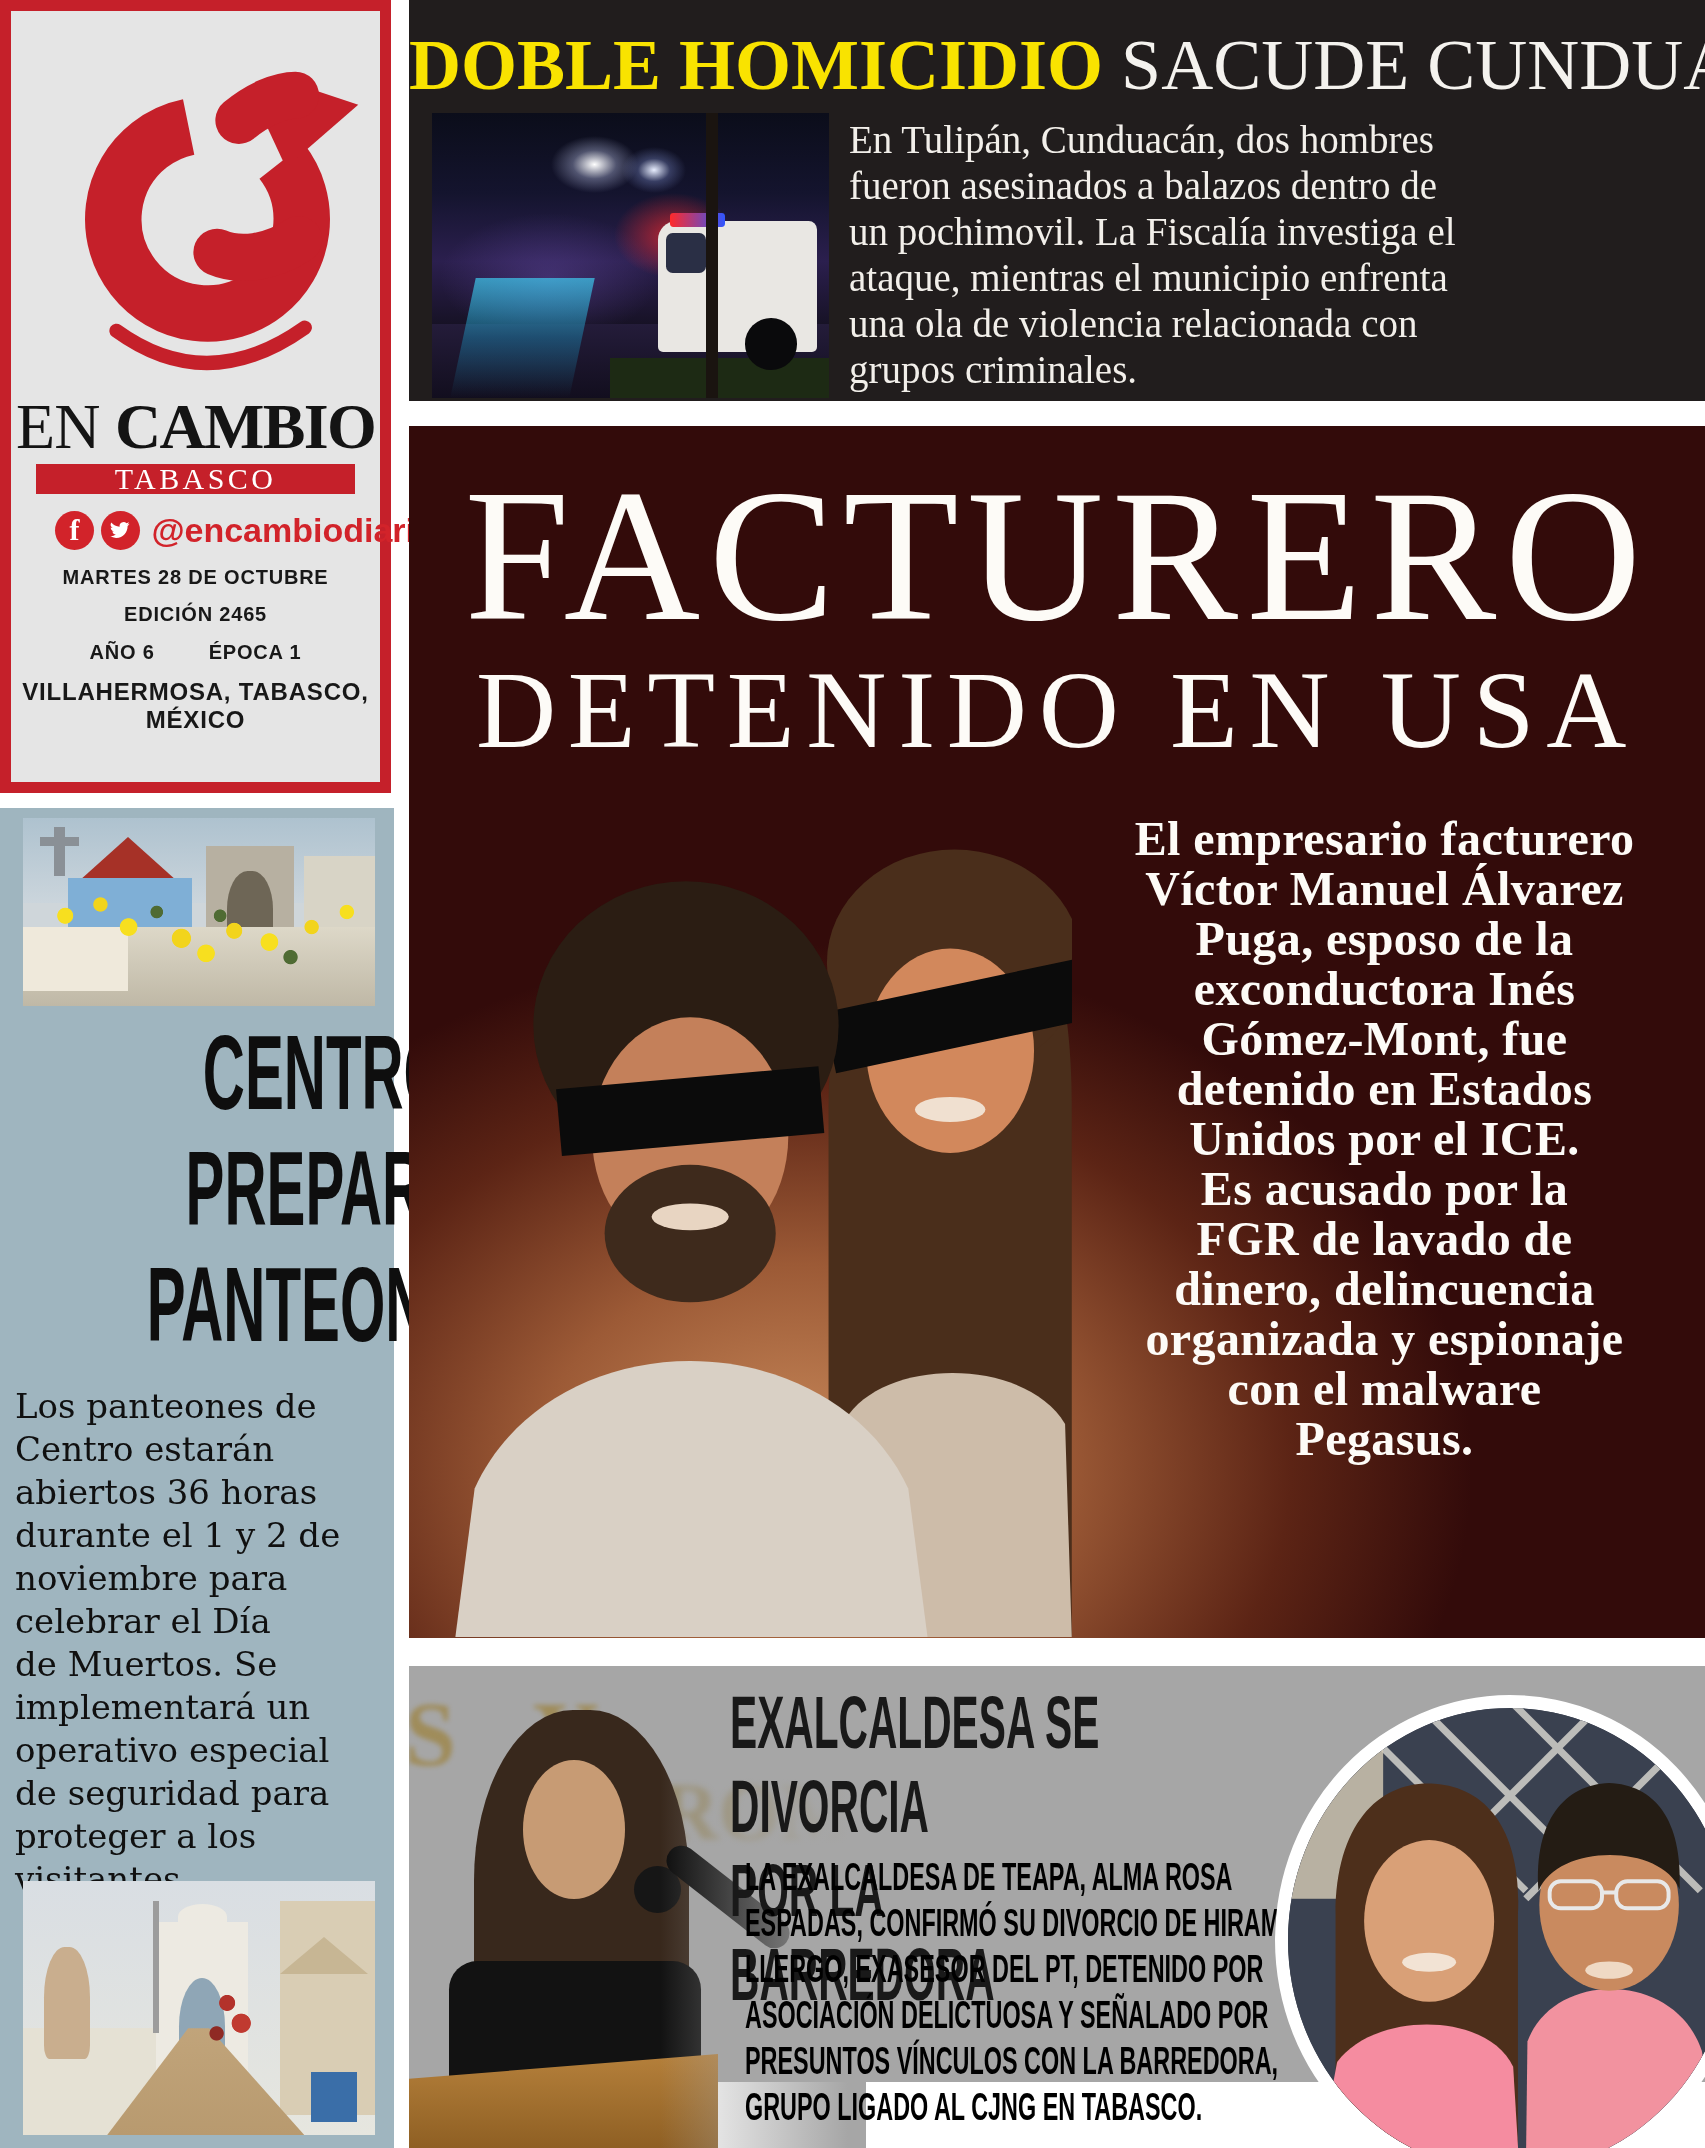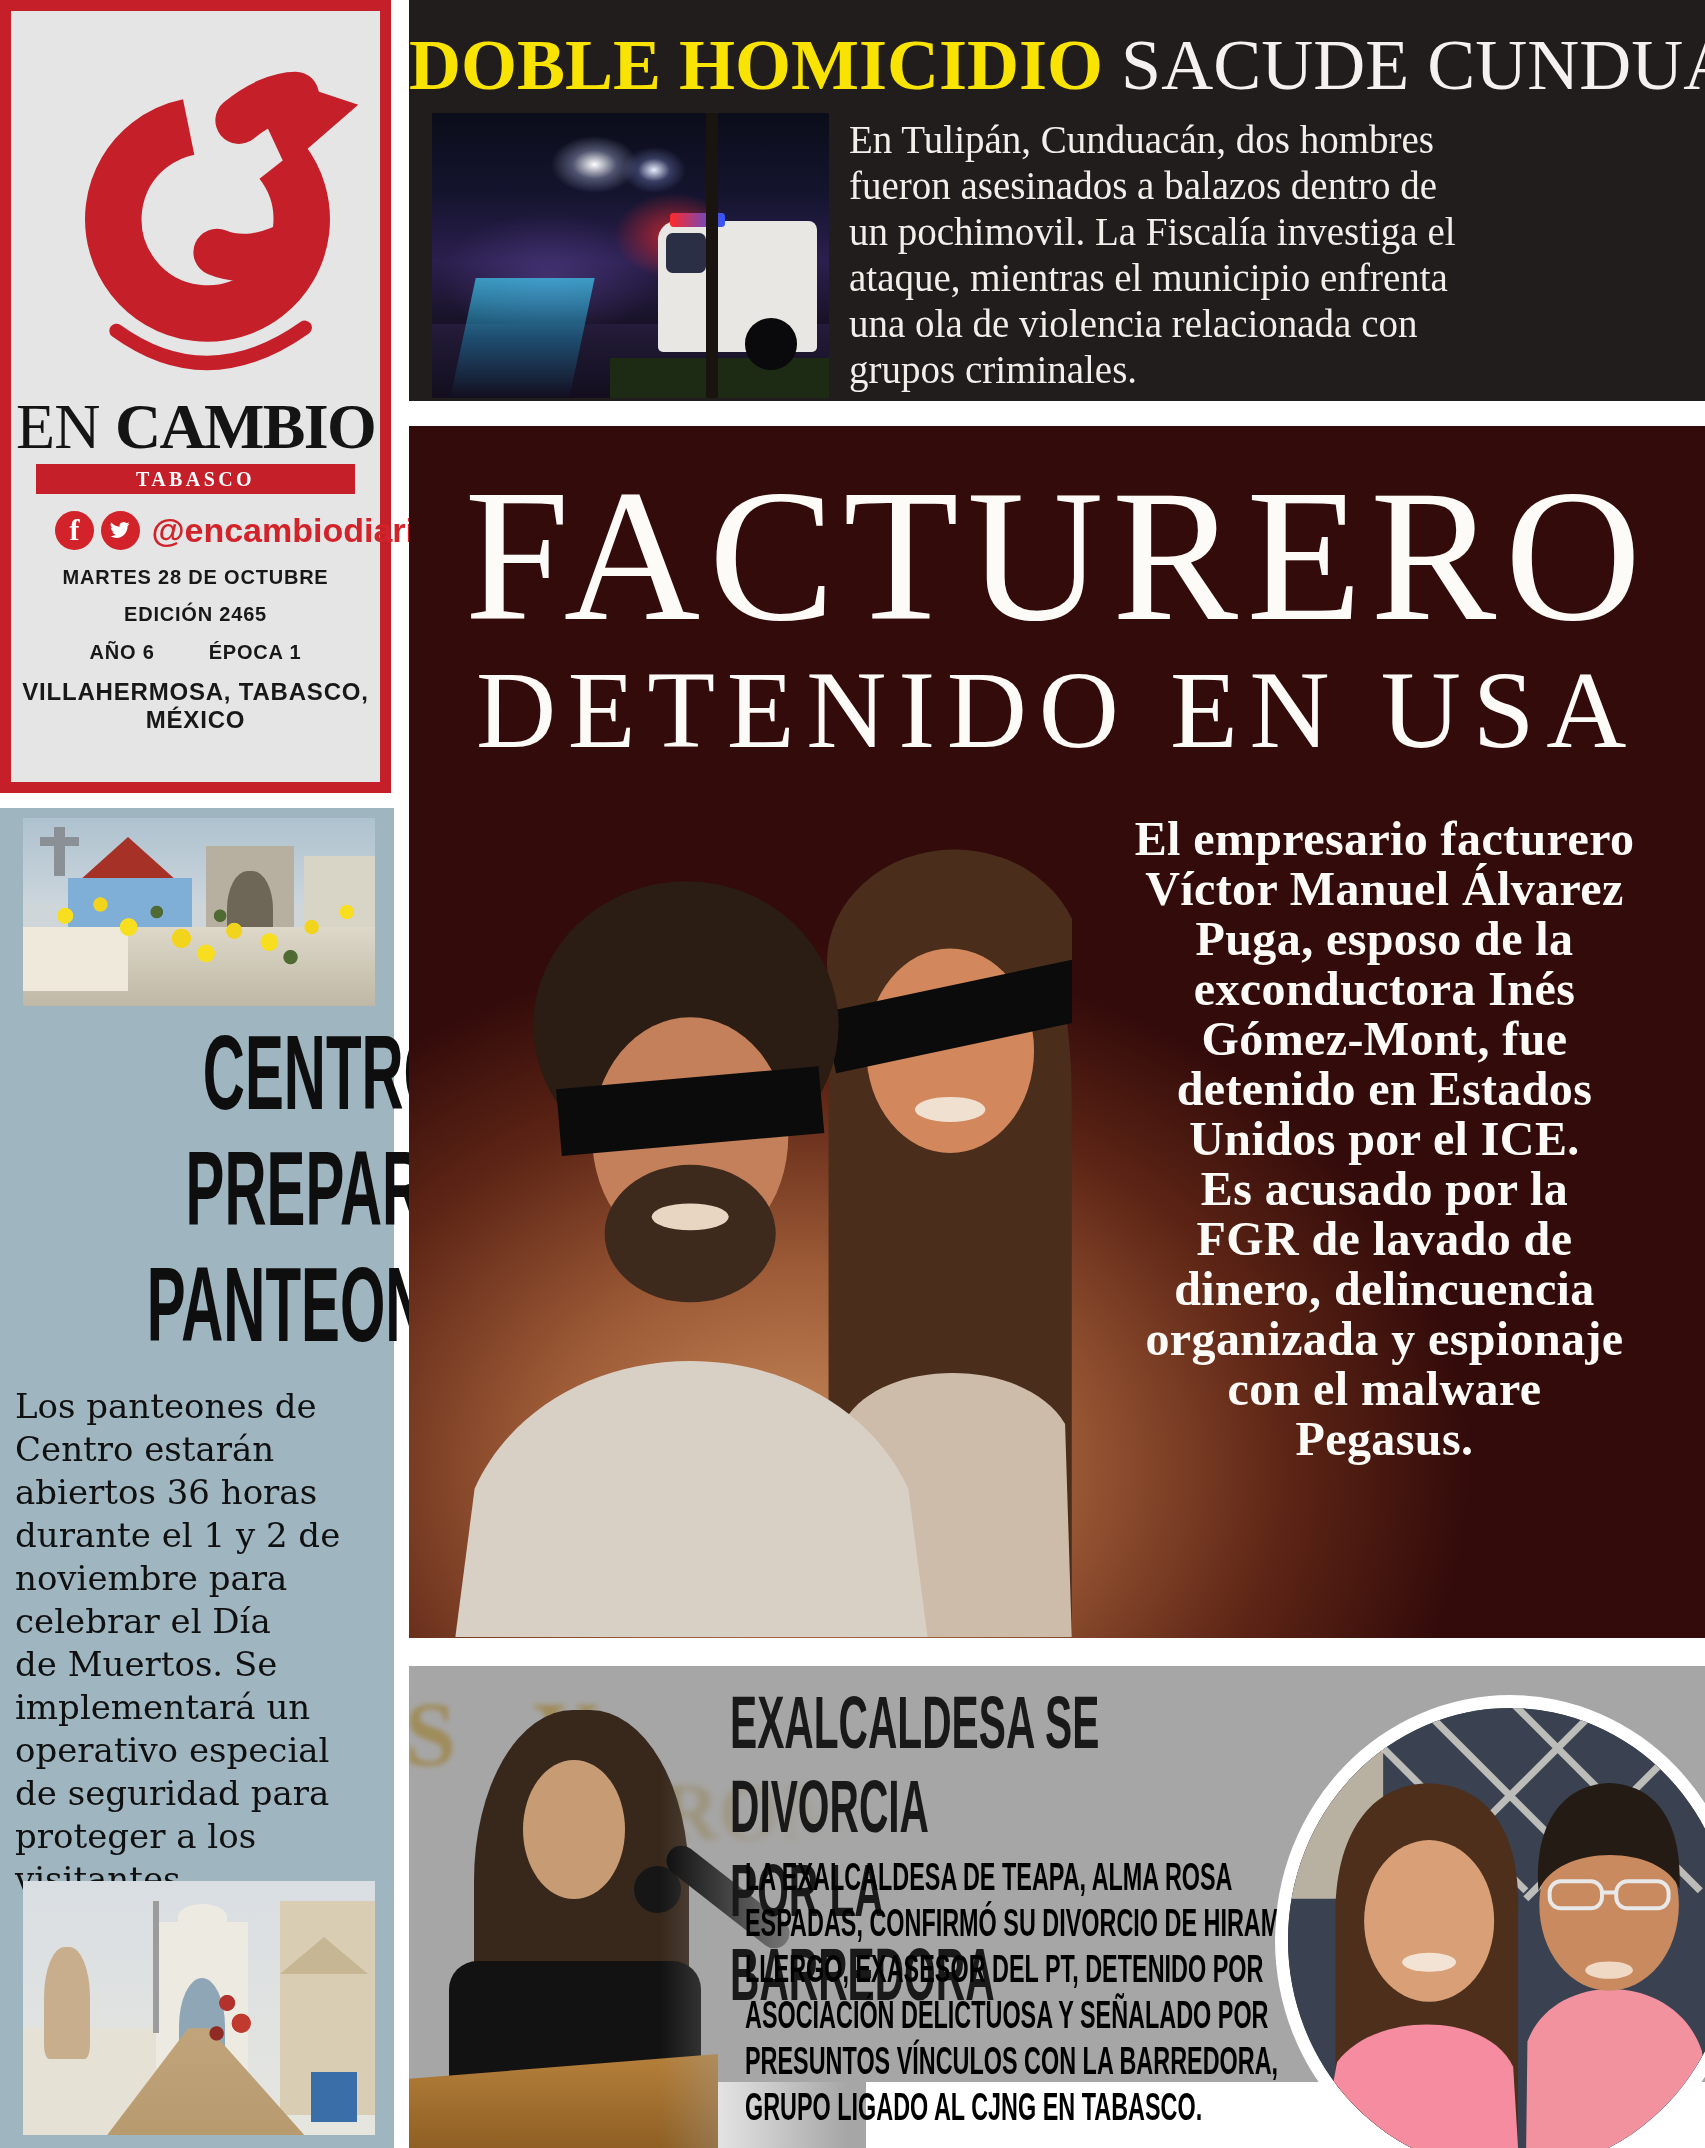--- a/index.html
+++ b/index.html
@@ -8,21 +8,21 @@
 
   
   .mast { position:absolute; left:0; top:0; width:391px; height:793px;
           background:#e5e5e5; border:11px solid #C5202A;padding-left:20px; }
   .mast-logo { position:absolute; left:32px; top:11.7px; width:329px; height:369px; }
   .mast-name { position:absolute; left:0; top:379px; width:100%; text-align:center;
                font-size:64px; color:#141414; letter-spacing:-0.8px; white-space:nowrap; }
   .mast-name .nm-reg { font-weight:400; }
   .mast-name .nm-bold { font-weight:700; letter-spacing:-1.7px; }
   .mast-bar { position:absolute; left:25px; top:453px; width:319px; height:30px; background:#C5202A;
-              color:#fff; font-weight:700; font-size:20px; letter-spacing:3.4px;
+              color:#fff; font-weight:400; font-size:30px; letter-spacing:3.4px;
               display:flex; align-items:center; justify-content:center; }
   .mast-social { position:absolute; left:44px; top:497px; width:302px; height:44px;
                  display:flex; align-items:center; gap:6.7px; }
   .sicon { width:39px; height:39px; border-radius:50%; background:#D2232A; color:#fff;
            display:flex; align-items:center; justify-content:center; flex:0 0 auto; }
   .sicon.fb { font-family:"Liberation Serif",serif; font-weight:700; font-size:30px; }
   .mast-handle { font-family:"Liberation Sans",sans-serif; font-weight:700; color:#D2232A;
                  font-size:34px; margin-left:5px; }
   .mast-meta { position:absolute; left:0; top:555px; width:100%; text-align:center;
                font-family:"Liberation Sans",sans-serif; font-weight:700; color:#181818; }

